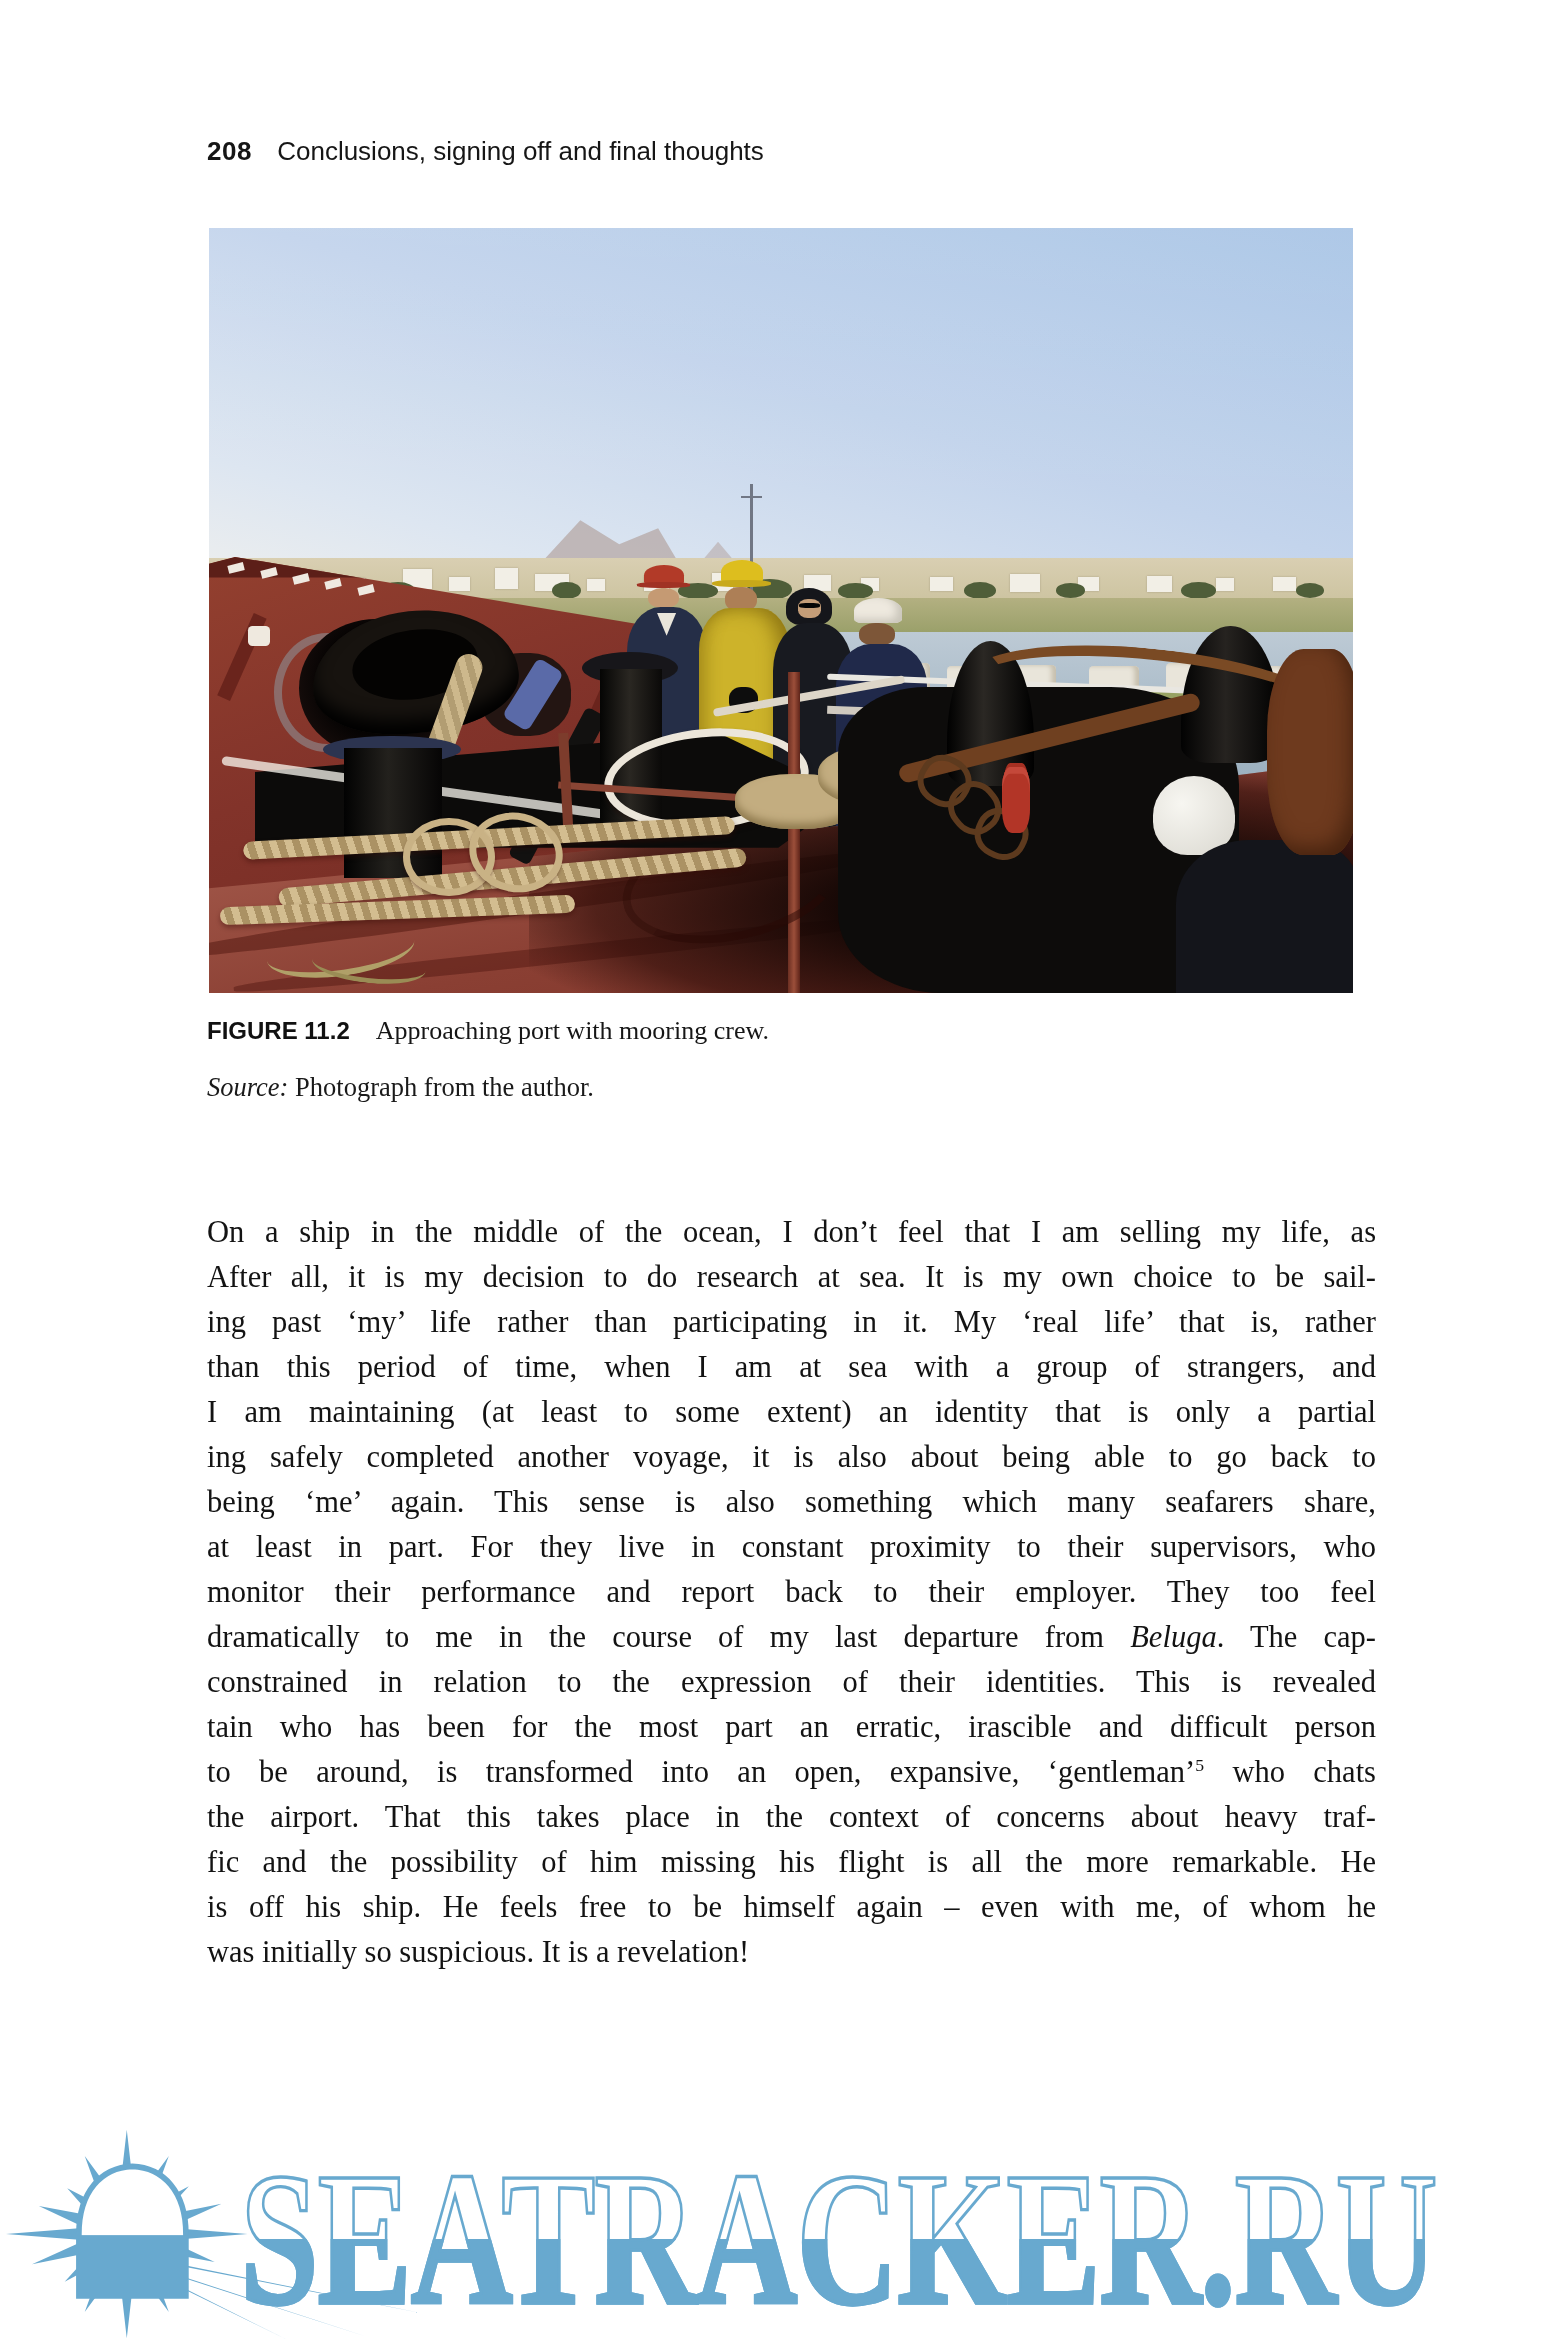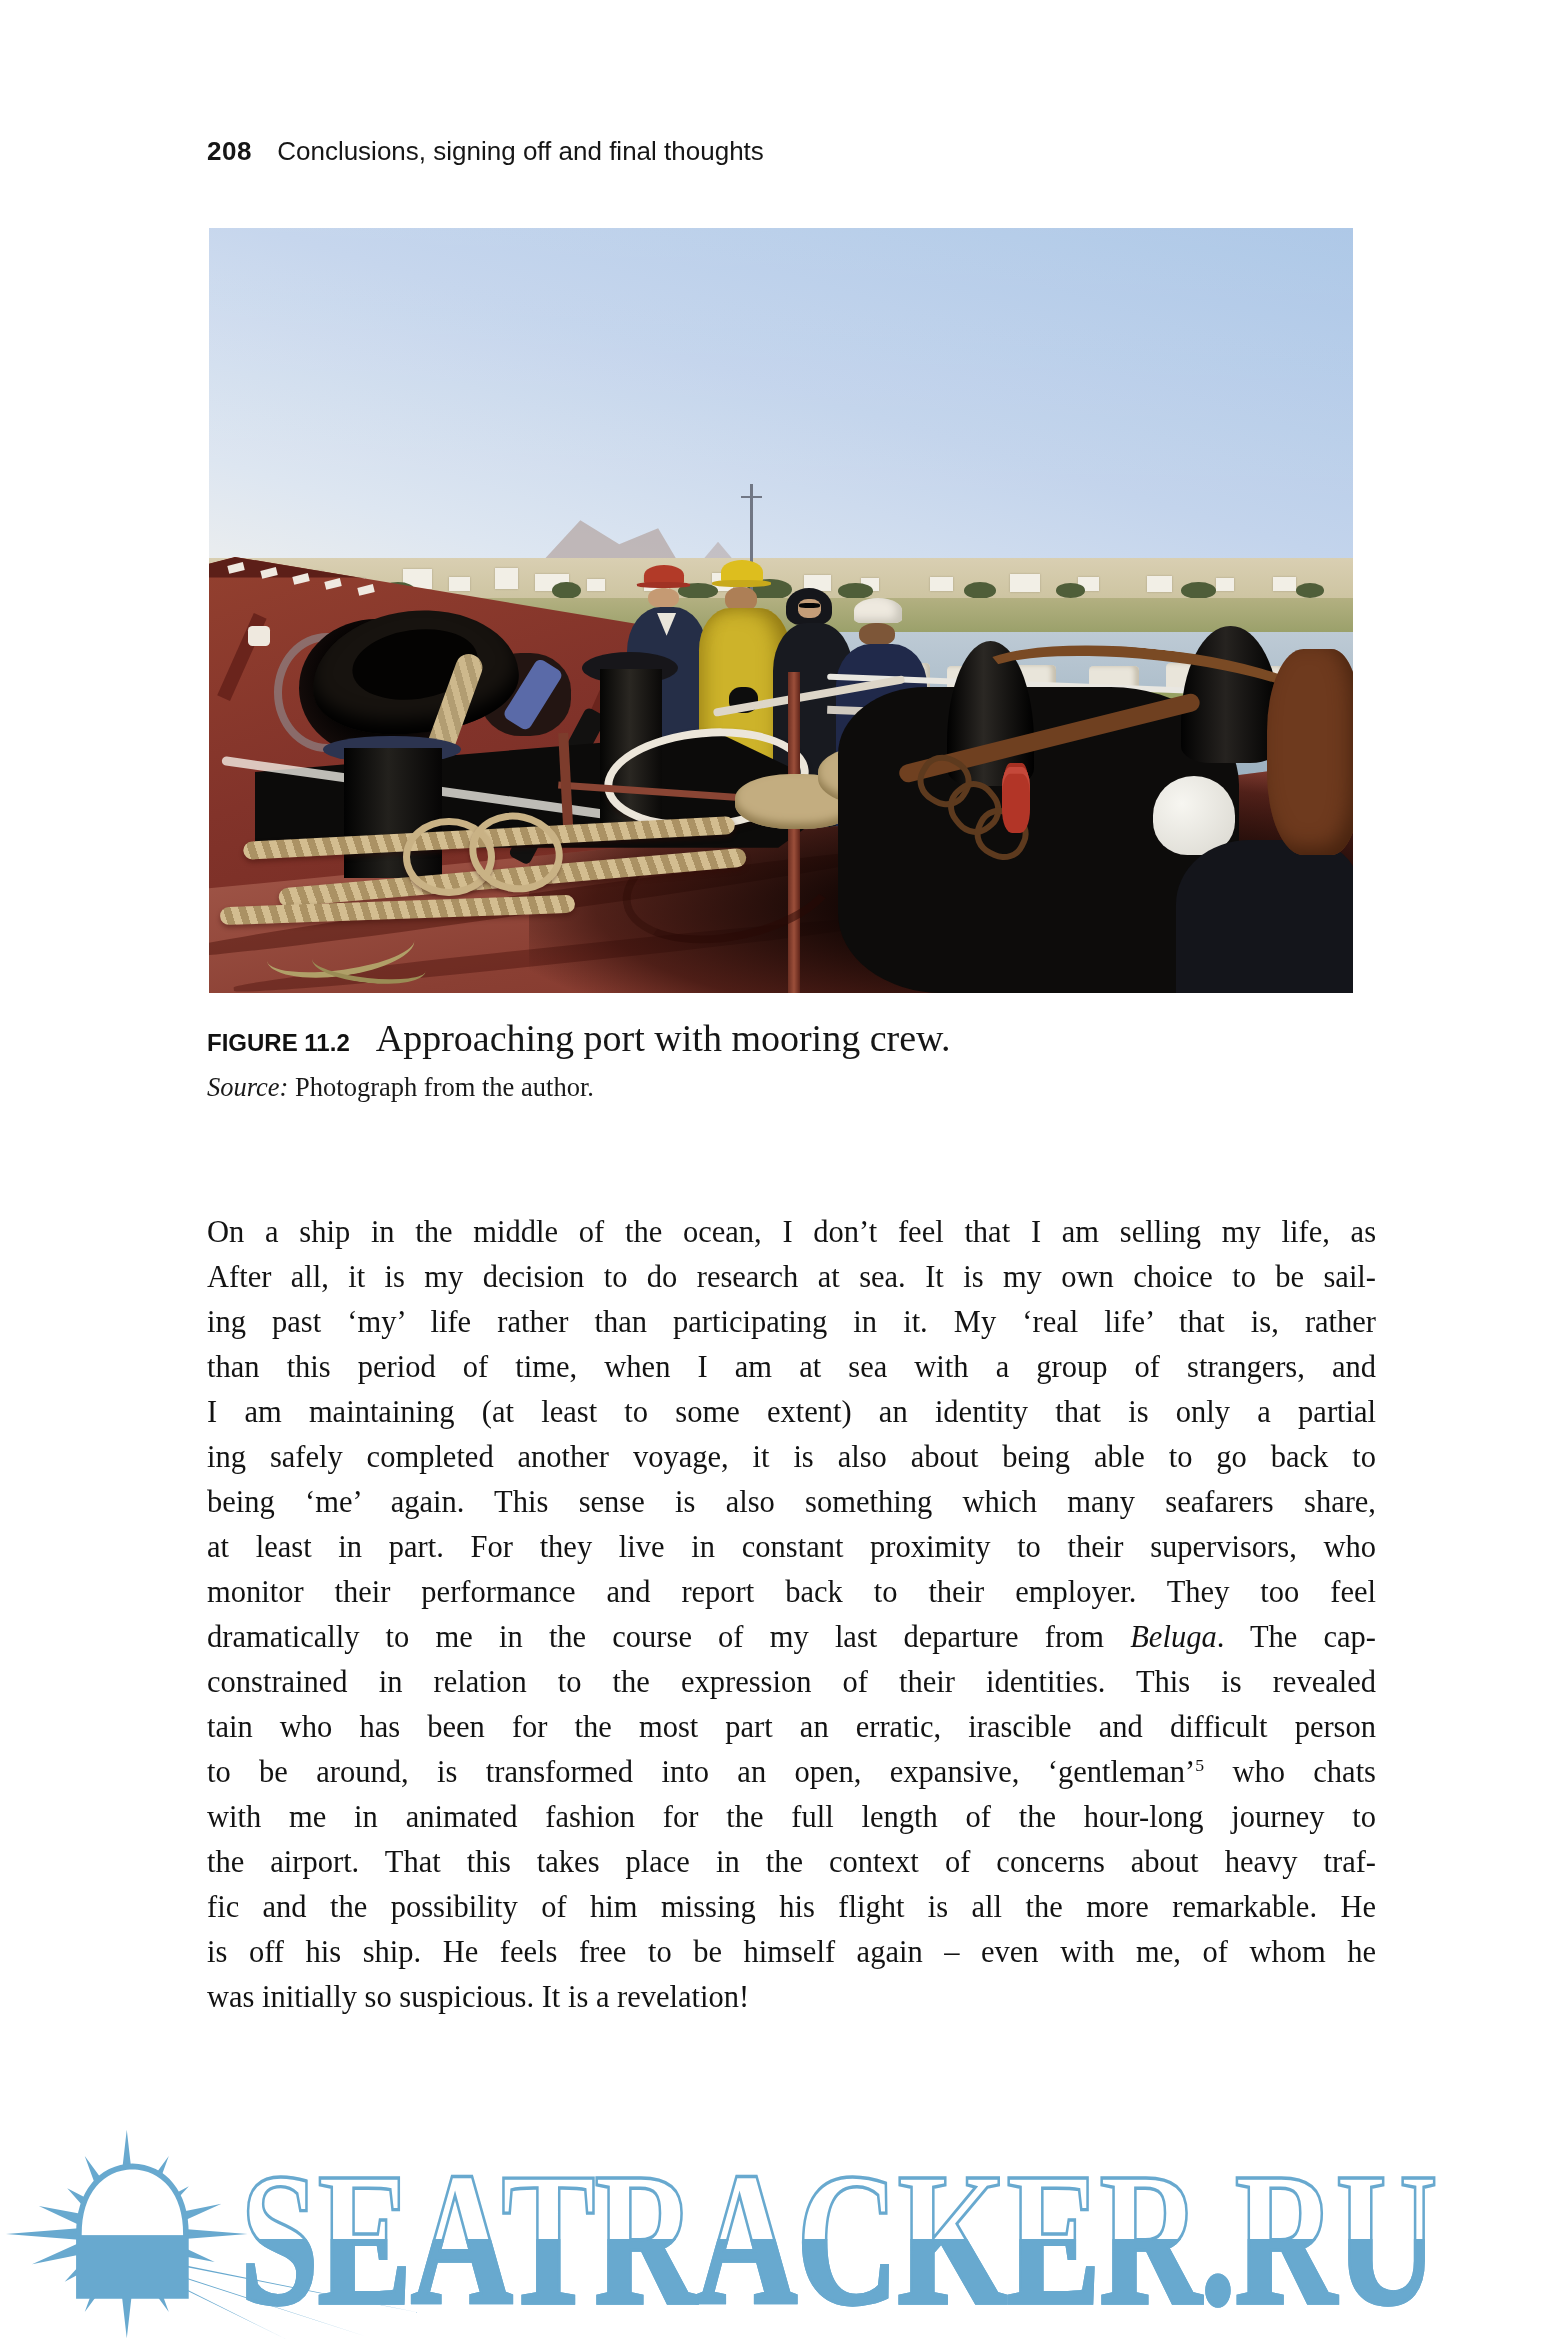--- a/index.html
+++ b/index.html
@@ -141,21 +141,21 @@
   .r3{left:1%;top:88%;width:31%;height:2.3%;transform:rotate(-2deg);}
   .coil8 i{position:absolute;border:7.3px solid #c9b285;border-radius:50%;box-shadow:0 2.3px 3.4px rgba(50,10,5,.35);}
   .coil8{left:17%;top:76.5%;width:13%;height:9.5%;}
   .squig{left:5%;top:91%;width:13%;height:6%;border-bottom:6.2px solid #b0a068;border-radius:50%;transform:rotate(-8deg);}
   .squig2{left:9%;top:94%;width:10%;height:4%;border-bottom:5.1px solid #9a8c55;border-radius:50%;transform:rotate(6deg);}
   .photo-film{inset:0;background:linear-gradient(rgba(255,255,255,.06),rgba(255,255,255,0) 40%);}
 
   
   .caption{position:absolute;left:207px;top:1016px;width:1169px;display:flex;align-items:baseline;gap:26px;}
   .fig-label{font-family:"Liberation Sans",sans-serif;font-weight:700;font-size:24px;color:#111;letter-spacing:0px;white-space:nowrap;}
-  .fig-text{font-size:38px;color:#161616;}
+  .fig-text{font-size:26px;color:#161616;}
   .source{position:absolute;left:207px;top:1072px;width:1169px;font-size:26.5px;color:#1a1a1a;}
   .source .source-label{font-style:italic;}
 
   
   .body-text{position:absolute;left:207px;top:1210px;width:1169px;font-size:30.5px;color:#131313;}
   .bline{line-height:45px;height:45px;text-align:justify;text-align-last:justify;white-space:normal;}
   .bline.bline-last{text-align-last:left;}
   .bline sup{font-size:58%;vertical-align:super;line-height:0;}
   .bline i{font-style:italic;}
 
@@ -345,21 +345,20 @@
       <div class="bline">than this period of time, when I am at sea with a group of strangers, and</div>
       <div class="bline">I am maintaining (at least to some extent) an identity that is only a partial</div>
       <div class="bline">ing safely completed another voyage, it is also about being able to go back to</div>
       <div class="bline">being ‘me’ again. This sense is also something which many seafarers share,</div>
       <div class="bline">at least in part. For they live in constant proximity to their supervisors, who</div>
       <div class="bline">monitor their performance and report back to their employer. They too feel</div>
       <div class="bline">dramatically to me in the course of my last departure from <i>Beluga</i>. The cap-</div>
       <div class="bline">constrained in relation to the expression of their identities. This is revealed</div>
       <div class="bline">tain who has been for the most part an erratic, irascible and difficult person</div>
       <div class="bline">to be around, is transformed into an open, expansive, ‘gentleman’<sup>5</sup> who chats</div>
-      <div class="bline">with me in animated fashion for the full length of the hour-long journey to</div>
       <div class="bline">the airport. That this takes place in the context of concerns about heavy traf-</div>
       <div class="bline">fic and the possibility of him missing his flight is all the more remarkable. He</div>
       <div class="bline">is off his ship. He feels free to be himself again – even with me, of whom he</div>
       <div class="bline bline-last">was initially so suspicious. It is a revelation!</div>
     </div>
 
   <div class="watermark" style="--wm: #68a9cf;">
     <svg class="wm-sun" viewBox="0 0 770 380" xmlns="http://www.w3.org/2000/svg">
       <g transform="translate(215,190) scale(1.3,1)">
         <path class="wm-fill" d="M0,-185 L11.3,-56.9 L57.4,-138.6 L32.2,-48.2 L84.8,-84.8 L48.2,-32.2 L129.4,-53.6 L56.9,-11.3 L165,0 L56.9,11.3 L120.1,49.8 L48.2,32.2 L81.3,81.3 L32.2,48.2 L57.4,138.6 L11.3,56.9 L0,185 L-11.3,56.9 L-57.4,138.6 L-32.2,48.2 L-84.8,84.8 L-48.2,32.2 L-129.4,53.6 L-56.9,11.3 L-165,0 L-56.9,-11.3 L-120.1,-49.8 L-48.2,-32.2 L-81.3,-81.3 L-32.2,-48.2 L-57.4,-138.6 L-11.3,-56.9 Z"></path>

